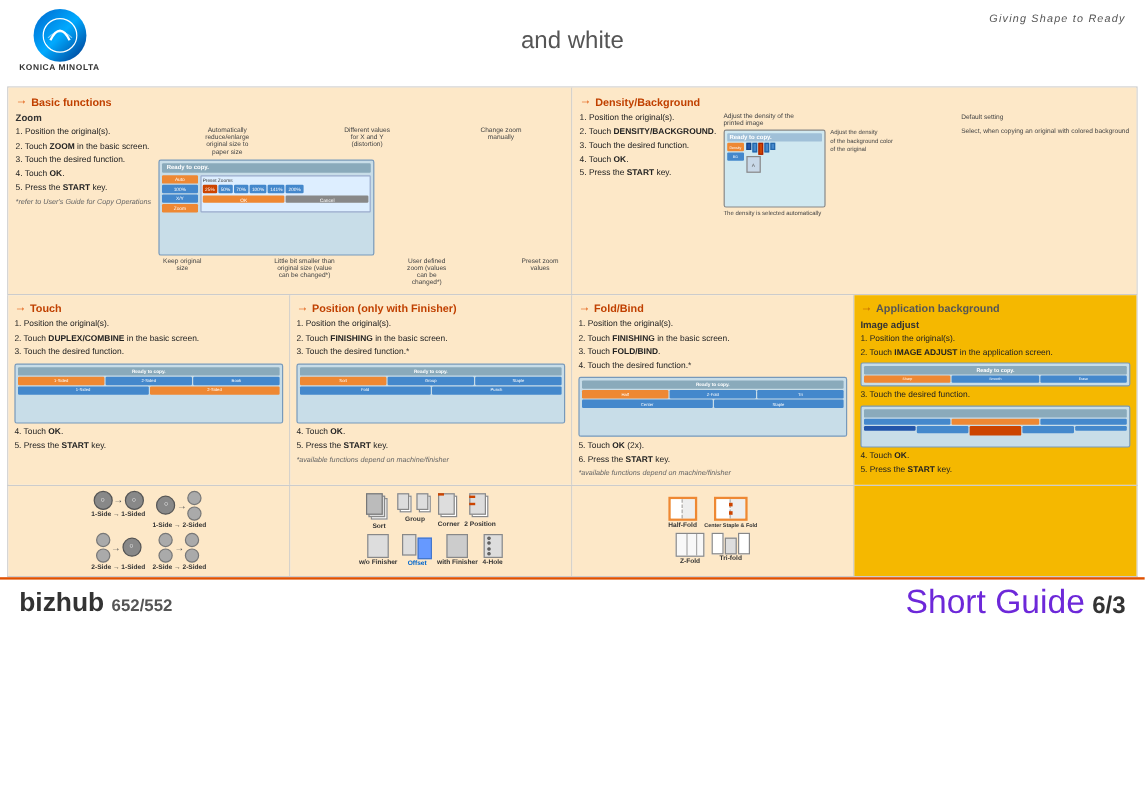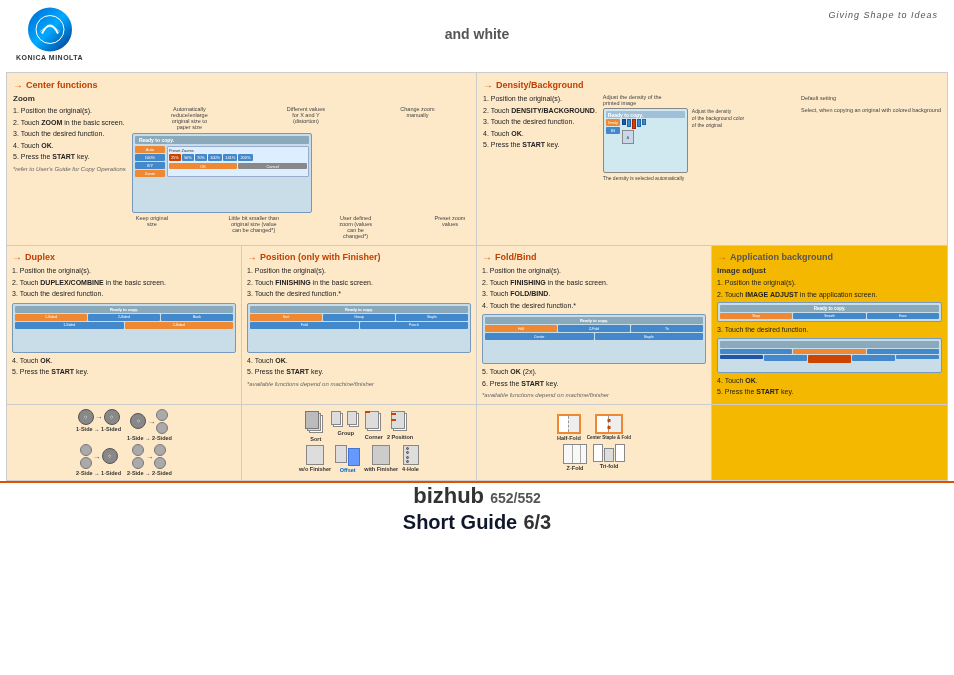--- a/index.html
+++ b/index.html
@@ -50,23 +50,23 @@
     .title-area {
       text-align: center;
     }
     .main-title {
       font-size: 32px;
       font-weight: bold;
       color: #222;
       line-height: 1.1;
     }
     .sub-title {
-      font-size: 14px;
+      font-size: 20px;
       color: #555;
-      font-weight: bold;
+      font-weight: normal;
     }
     .tagline {
       position: absolute;
       right: 16px;
       top: 10px;
       font-size: 9px;
       color: #555;
       font-style: italic;
       letter-spacing: 1px;
     }
@@ -120,21 +120,20 @@
 
     
     .footer {
       height: 40px;
       display: flex;
       align-items: center;
       justify-content: space-between;
       padding: 0 16px;
       background: #fff;
       border-top: 2px solid #e05000;
-      flex-direction: column;
     }
     .footer-left {
       font-size: 22px;
       font-weight: bold;
       color: #333;
     }
     .footer-left span {
       color: #e05000;
     }
     .footer-right {
@@ -305,31 +304,31 @@
         <circle cx="16" cy="16" r="14" fill="none" stroke="#fff" stroke-width="1"></circle>
         <path d="M8 20 Q16 4 24 20" fill="none" stroke="#fff" stroke-width="2"></path>
         <path d="M6 18 Q16 8 26 18" fill="none" stroke="rgba(255,255,255,0.5)" stroke-width="1"></path>
       </svg>
     </div>
     <div class="logo-text">KONICA MINOLTA</div>
   </div>
   <div class="title-area">
     <div class="sub-title">and white</div>
   </div>
-  <div class="tagline">Giving Shape to Ideas</div>
+  <div class="tagline">Giving Shape to Ready</div>
 </div>
 
 <div class="grid-wrapper">
 
   <div class="top-row">
 
     <div class="top-section top-section-left">
       <div class="section-title-bar">
         <span class="section-arrow">→</span>
-        <span class="section-title">Center functions</span>
+        <span class="section-title">Basic functions</span>
       </div>
       <div class="section-subtitle">Zoom</div>
       <div class="section-content">
         <div class="section-text">
           <div class="steps">
             <div class="step">1. Position the original(s).</div>
             <div class="step">2. Touch <strong>ZOOM</strong> in the basic screen.</div>
             <div class="step">3. Touch the desired function.</div>
             <div class="step">4. Touch <strong>OK</strong>.</div>
             <div class="step">5. Press the <strong>START</strong> key.</div>
@@ -434,21 +433,21 @@
         </div>
       </div>
     </div>
   </div>
 
   <div class="middle-row">
 
     <div class="mid-section mid-bg-orange">
       <div class="section-title-bar">
         <span class="section-arrow">→</span>
-        <span class="section-title">Duplex</span>
+        <span class="section-title">Touch</span>
       </div>
       <div class="steps">
         <div class="step">1. Position the original(s).</div>
         <div class="step">2. Touch <strong>DUPLEX/COMBINE</strong> in the basic screen.</div>
         <div class="step">3. Touch the desired function.</div>
       </div>
 
       <div class="ui-screen" style="margin-top:3px; height:50px;">
         <div class="ui-screen-top" style="font-size:4px; background:#8aaabb; height:7px; display:flex; align-items:center; padding:0 3px;">Ready to copy.</div>
         <div style="display:flex; gap:1px; margin-bottom:1px;">
@@ -756,16 +755,16 @@
 
   </div>
 </div>
 
 <div class="footer">
   <div class="footer-left">
     <span style="font-size:22px; font-weight:bold; color:#333;">bizhub</span>
     <span style="font-size:14px; font-weight:bold; color:#555;">652/552</span>
   </div>
   <div class="footer-right">
-    <span style="font-size:20px; font-weight:bold; color:#0f172a;">Short Guide</span>
+    <span style="font-size:28px; font-weight:normal; color:#6d28d9;">Short Guide</span>
     <span style="font-size:20px; font-weight:bold; color:#333;">6/3</span>
   </div>
 </div>
 
 </body></html>

